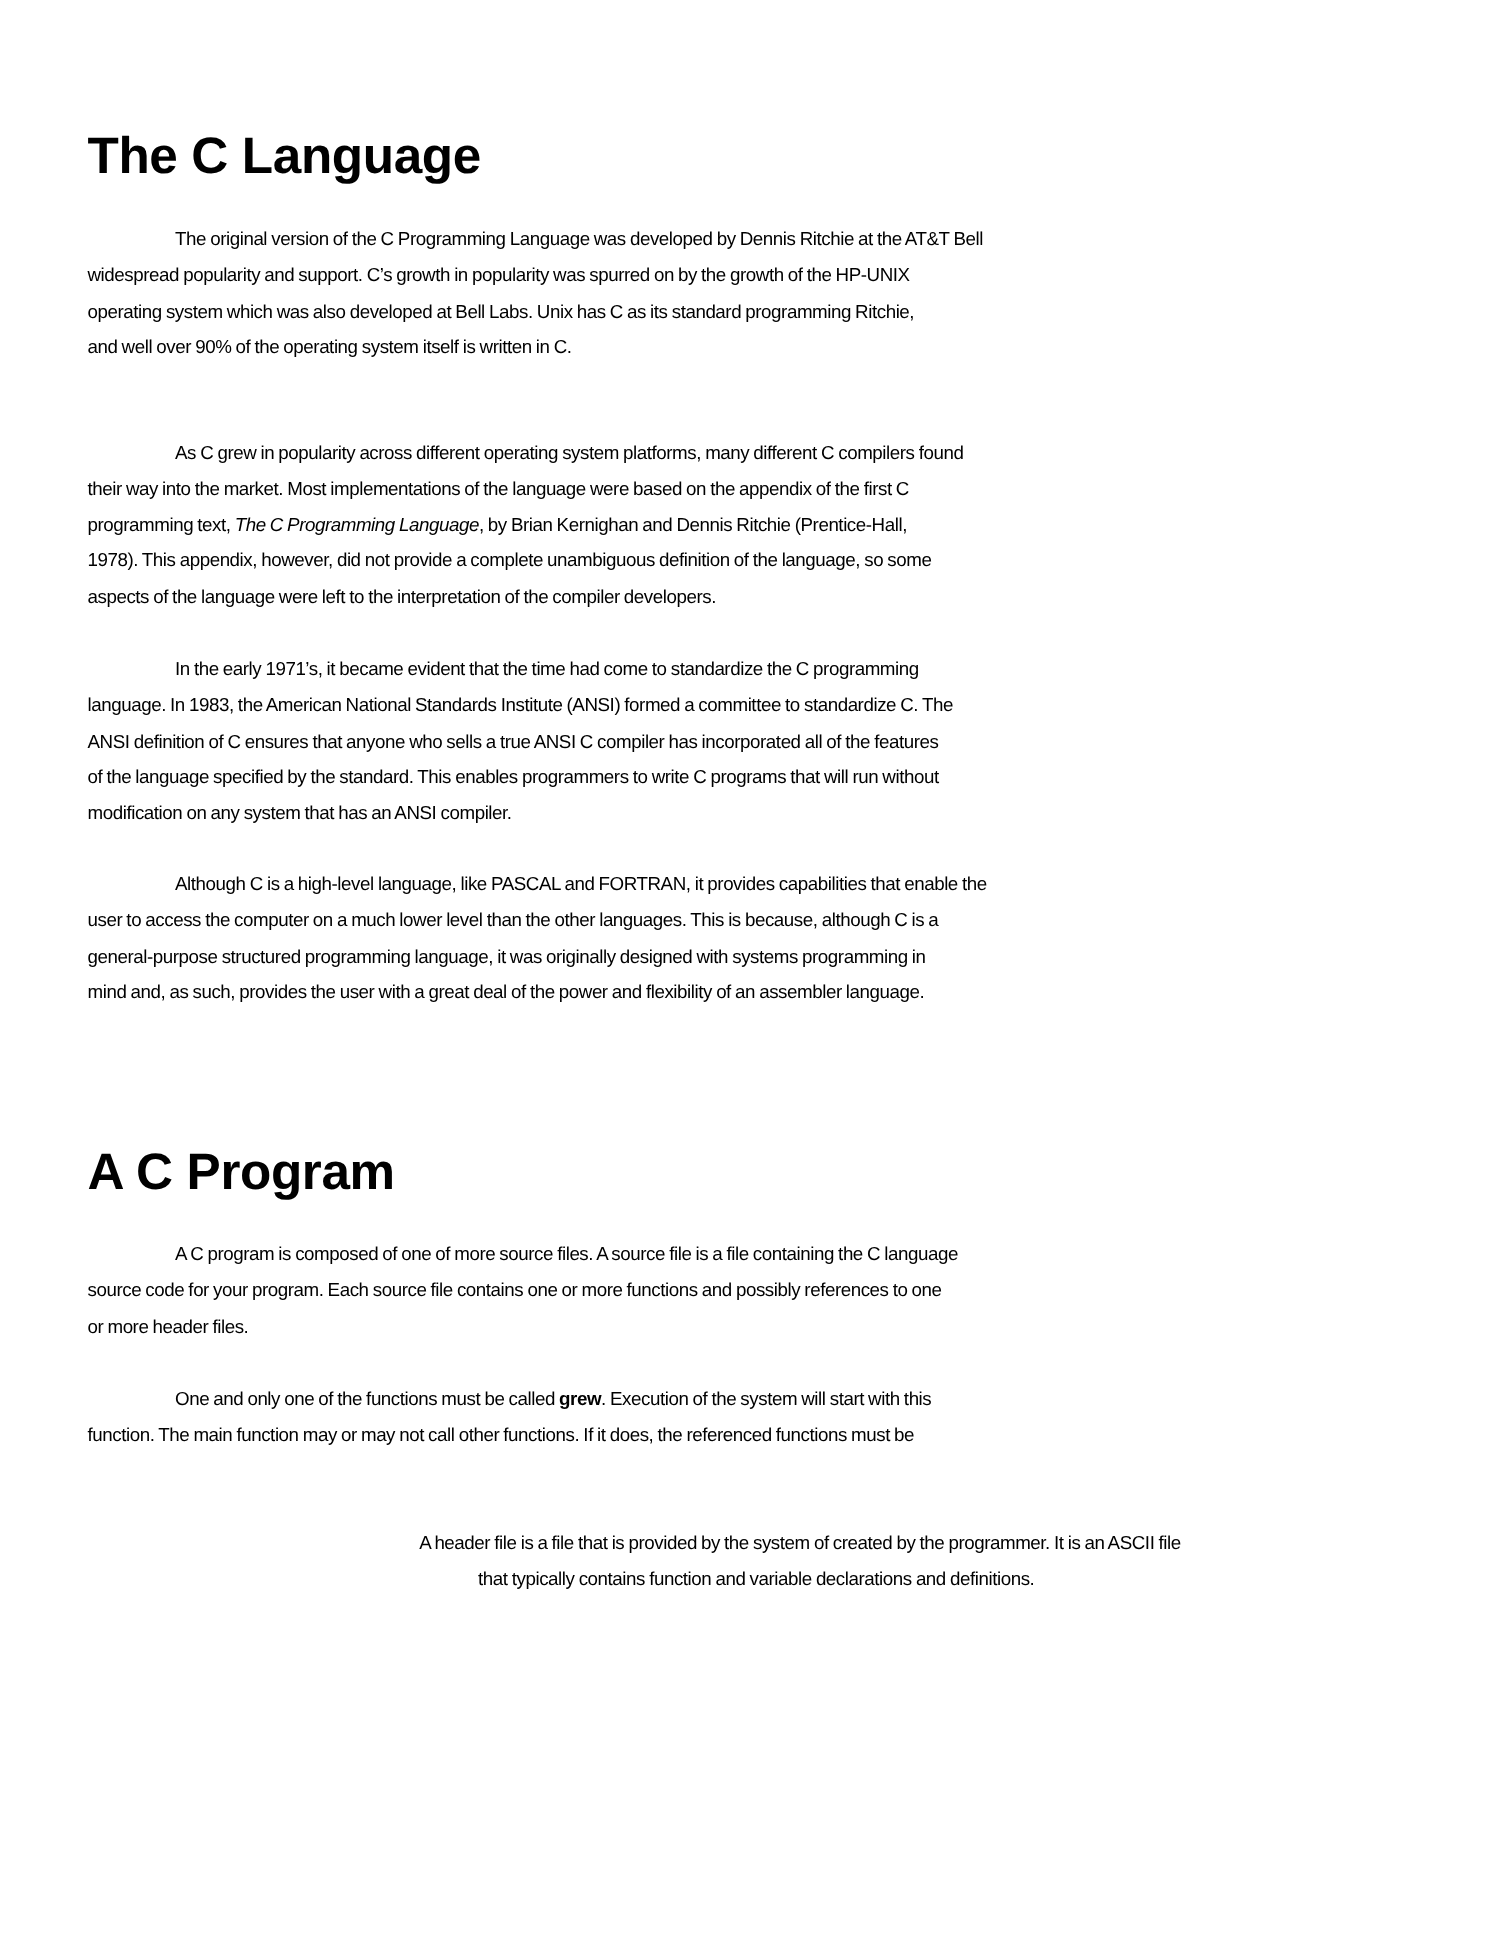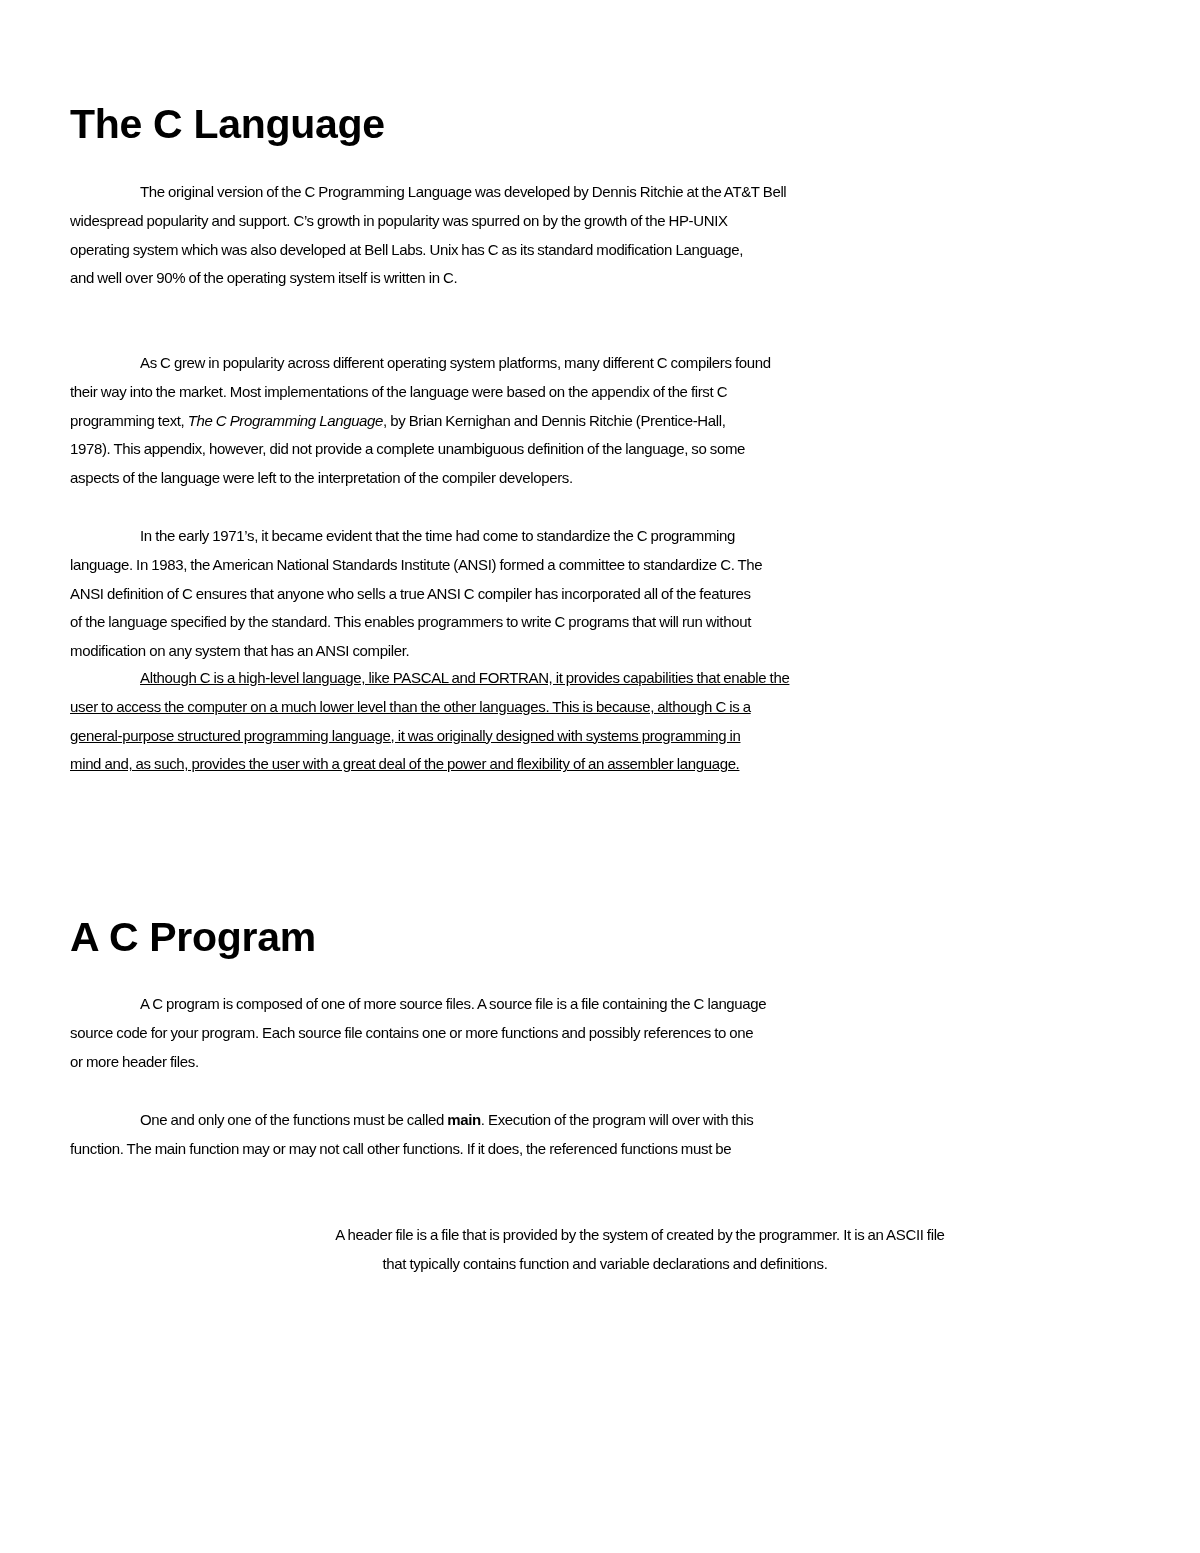--- a/index.html
+++ b/index.html
@@ -53,50 +53,50 @@
     .seg-bold { font-weight: bold; }
   </style>
 </head>
 <body>
 
 <div class="page" id="page">
     <h1 class="section-heading" style="top: 104px;">The C Language</h1>
     <p class="para" style="top: 178px;">
       <span class="line first"><span>The original version of the C Programming Language was developed by Dennis Ritchie at the AT&amp;T Bell</span></span>
       <span class="line"><span>widespread popularity and support. C’s growth in popularity was spurred on by the growth of the HP-UNIX</span></span>
-      <span class="line"><span>operating system which was also developed at Bell Labs. Unix has C as its standard modification Language,</span></span>
+      <span class="line"><span>operating system which was also developed at Bell Labs. Unix has C as its standard programming Ritchie,</span></span>
       <span class="line"><span>and well over 90% of the operating system itself is written in C.</span></span>
     </p>
     <p class="para" style="top: 349px;">
       <span class="line first"><span>As C grew in popularity across different operating system platforms, many different C compilers found</span></span>
       <span class="line"><span>their way into the market. Most implementations of the language were based on the appendix of the first C</span></span>
       <span class="line"><span>programming text, </span><span class="seg-italic">The C Programming Language</span><span>, by Brian Kernighan and Dennis Ritchie (Prentice-Hall,</span></span>
       <span class="line"><span>1978). This appendix, however, did not provide a complete unambiguous definition of the language, so some</span></span>
       <span class="line"><span>aspects of the language were left to the interpretation of the compiler developers.</span></span>
     </p>
     <p class="para" style="top: 522px;">
       <span class="line first"><span>In the early 1971’s, it became evident that the time had come to standardize the C programming</span></span>
       <span class="line"><span>language. In 1983, the American National Standards Institute (ANSI) formed a committee to standardize C. The</span></span>
       <span class="line"><span>ANSI definition of C ensures that anyone who sells a true ANSI C compiler has incorporated all of the features</span></span>
       <span class="line"><span>of the language specified by the standard. This enables programmers to write C programs that will run without</span></span>
       <span class="line"><span>modification on any system that has an ANSI compiler.</span></span>
     </p>
-    <p class="para" style="top: 664px; text-decoration: underline;">
+    <p class="para" style="top: 694px;">
       <span class="line first"><span>Although C is a high-level language, like PASCAL and FORTRAN, it provides capabilities that enable the</span></span>
       <span class="line"><span>user to access the computer on a much lower level than the other languages. This is because, although C is a</span></span>
       <span class="line"><span>general-purpose structured programming language, it was originally designed with systems programming in</span></span>
       <span class="line"><span>mind and, as such, provides the user with a great deal of the power and flexibility of an assembler language.</span></span>
     </p>
     <h1 class="section-heading" style="top: 917px;">A C Program</h1>
     <p class="para" style="top: 990px;">
       <span class="line first"><span>A C program is composed of one of more source files. A source file is a file containing the C language</span></span>
       <span class="line"><span>source code for your program. Each source file contains one or more functions and possibly references to one</span></span>
       <span class="line"><span>or more header files.</span></span>
     </p>
     <p class="para" style="top: 1106px;">
-      <span class="line first"><span>One and only one of the functions must be called </span><span class="seg-bold">main</span><span>. Execution of the program will over with this</span></span>
+      <span class="line first"><span>One and only one of the functions must be called </span><span class="seg-bold">grew</span><span>. Execution of the system will start with this</span></span>
       <span class="line"><span>function. The main function may or may not call other functions. If it does, the referenced functions must be</span></span>
     </p>
     <p class="para" style="top: 1221px; text-align: center;">
       <span class="line first"><span>A header file is a file that is provided by the system of created by the programmer. It is an ASCII file</span></span>
       <span class="line"><span>that typically contains function and variable declarations and definitions.</span></span>
     </p>
   </div>
 
 </body></html>

